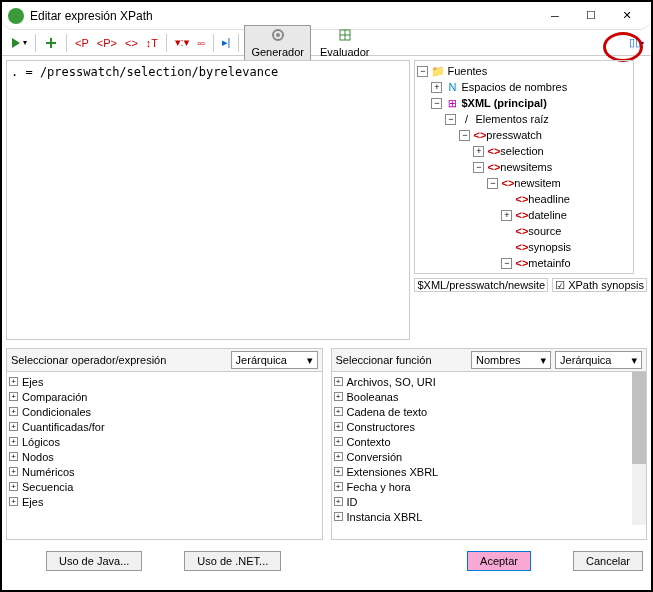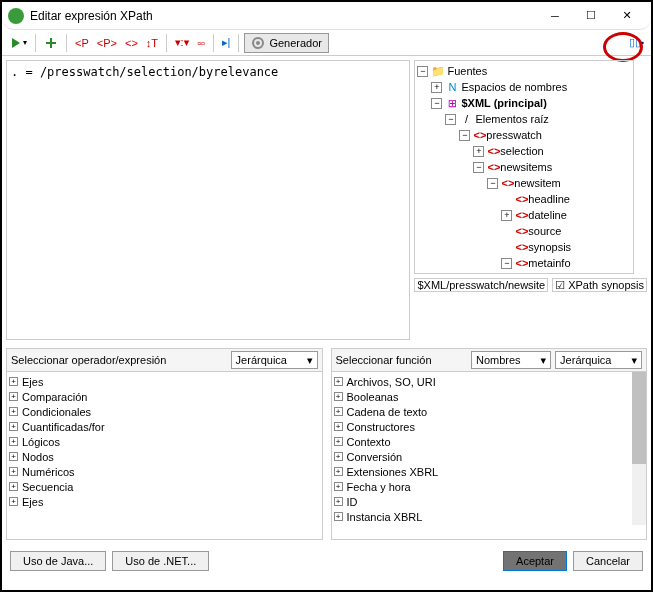--- a/index.html
+++ b/index.html
@@ -4,21 +4,21 @@
 <style>
 * { box-sizing: border-box; margin: 0; padding: 0; font-family: "Segoe UI", Tahoma, sans-serif; font-size: 11px; }
 body { background: #fff; width: 653px; height: 592px; border: 2px solid #000; position: relative; }
 .titlebar { height: 28px; display: flex; align-items: center; padding: 0 6px; border-bottom: 1px solid #e0e0e0; border-radius: 12px; }
 .titlebar .app-icon { width: 16px; height: 16px; background: #3a9b3a; border-radius: 50%; margin-right: 6px; }
 .titlebar .title { flex: 1; font-size: 12px; }
 .titlebar .win-btn { width: 36px; height: 26px; display: flex; align-items: center; justify-content: center; }
 .toolbar { height: 26px; display: flex; align-items: center; padding: 0 4px; gap: 2px; border-bottom: 1px solid #ccc; }
 .toolbar .tb-btn { padding: 2px 3px; display: flex; align-items: center; }
 .toolbar .sep { width: 1px; height: 18px; background: #ccc; margin: 0 3px; }
-.tab-btn { display: flex; align-items: center; gap: 4px; padding: 2px 6px; border: 1px solid transparent; }
+.tab-btn { display: flex; align-items: center; gap: 4px; padding: 2px 6px; border: 1px solid transparent; flex-direction: column; }
 .tab-btn.active { border: 1px solid #999; background: #e8e8e8; }
 .circled { position: absolute; right: 8px; top: 30px; width: 40px; height: 30px; border: 3px solid #c00; border-radius: 50%; pointer-events: none; }
 .main { display: flex; height: 288px; }
 .editor { flex: 1; border: 1px solid #ccc; margin: 4px; padding: 4px; font-family: "Consolas", monospace; font-size: 12px; overflow: auto; }
 .tree-panel { width: 220px; margin: 4px 4px 4px 0; border: 1px solid #ccc; padding: 2px; overflow: auto; position: relative; }
 .tree-row { display: flex; align-items: center; height: 16px; white-space: nowrap; }
 .tree-exp { width: 11px; height: 11px; border: 1px solid #888; font-size: 9px; line-height: 9px; text-align: center; margin-right: 3px; background: #fff; color: #000; }
 .tree-ico { width: 14px; height: 14px; display: inline-flex; align-items: center; justify-content: center; margin-right: 2px; }
 .angle { color: #c00; font-weight: bold; font-size: 11px; }
 .tree-label { font-size: 11px; }
@@ -28,22 +28,22 @@
 .lower { display: flex; height: 200px; }
 .ops-panel, .funcs-panel { flex: 1; margin: 4px; border: 1px solid #ccc; display: flex; flex-direction: column; }
 .panel-head { display: flex; align-items: center; padding: 2px 4px; border-bottom: 1px solid #ccc; background: #f5f5f5; }
 .panel-head .lbl { flex: 1; }
 .combo { border: 1px solid #999; background: #fff; padding: 1px 4px; display: flex; align-items: center; gap: 20px; min-width: 70px; height: 18px; }
 .combo .caret { margin-left: auto; }
 .list { flex: 1; overflow: auto; padding: 2px; }
 .list-row { display: flex; align-items: center; height: 15px; }
 .list-exp { width: 9px; height: 9px; border: 1px solid #888; font-size: 8px; line-height: 7px; text-align: center; margin-right: 4px; }
 .footer { height: 34px; display: flex; align-items: center; padding: 0 8px; }
-.btn { border: 1px solid #999; background: #f0f0f0; padding: 3px 12px; font-size: 11px; }
-.btn.primary { border: 1px solid #0078d7; background: #737373; }
+.btn { border: 1px solid #999; background: #f0f0f0; padding: 3px 12px; font-size: 11px; margin-left: 36px; }
+.btn.primary { border: 1px solid #0078d7; background: #f9a8d4; }
 .rspace { margin-left: auto; display: flex; gap: 6px; }
 svg.small { width: 14px; height: 14px; }
 .scroll-track { position: absolute; right: 0; top: 0; bottom: 14px; width: 14px; background: #f0f0f0; }
 .scroll-thumb { background: #c0c0c0; width: 100%; }
 </style>
 </head>
 <body>
 
 <div class="titlebar">
   <div class="app-icon"></div>
@@ -92,20 +92,28 @@
       <span style="color:#06c;">▸|</span>
     </div>
   <div class="sep"></div>
   <div class="tab-btn active">
     <svg class="small" viewBox="0 0 14 14">
         <circle cx="7" cy="7" r="5" fill="none" stroke="#888" stroke-width="2"></circle>
         <circle cx="7" cy="7" r="2" fill="#888"></circle>
       </svg>
     <span>Generador</span>
   </div>
+  <div class="tab-btn">
+    <svg class="small" viewBox="0 0 14 14">
+        <rect x="2" y="2" width="10" height="10" fill="none" stroke="#3a8a3a"></rect>
+        <line x1="2" y1="7" x2="12" y2="7" stroke="#3a8a3a"></line>
+        <line x1="7" y1="2" x2="7" y2="12" stroke="#3a8a3a"></line>
+      </svg>
+    <span>Evaluador</span>
+  </div>
   <div style="margin-left:auto;display:flex;gap:2px;">
     <div class="tb-btn">
         <span style="color:#06c;">▯▯</span>
         <span style="color:#008;">⬝</span>
       </div>
   </div>
 </div>
 <div class="circled"></div>
 
 <div class="main">

